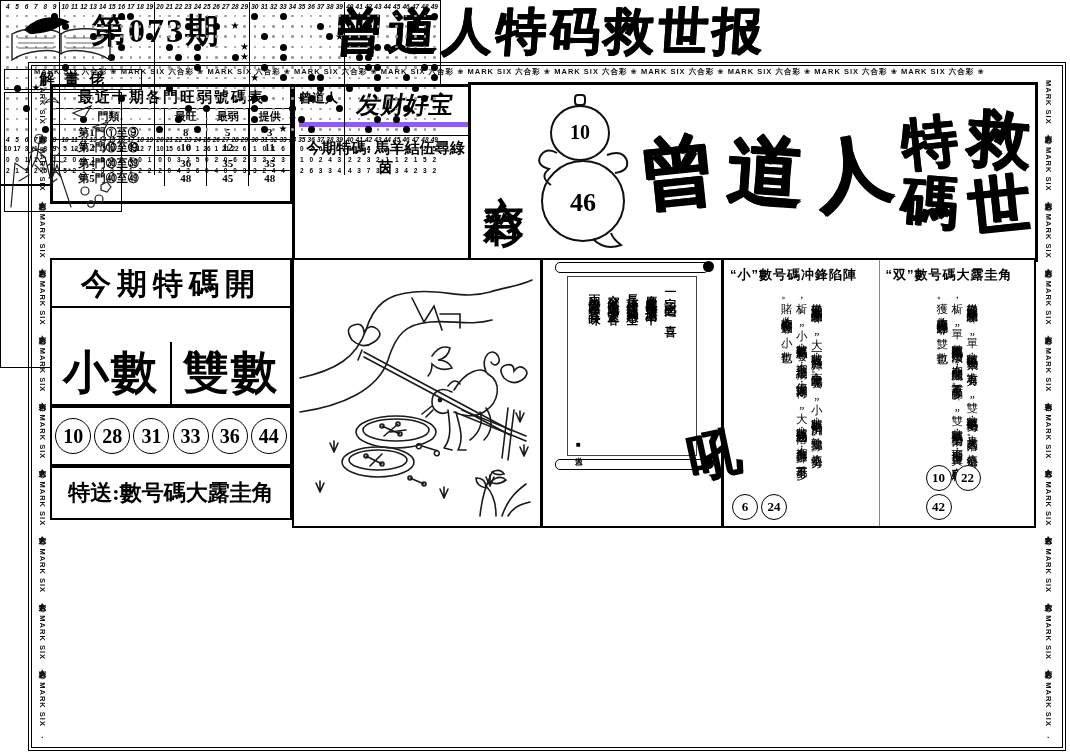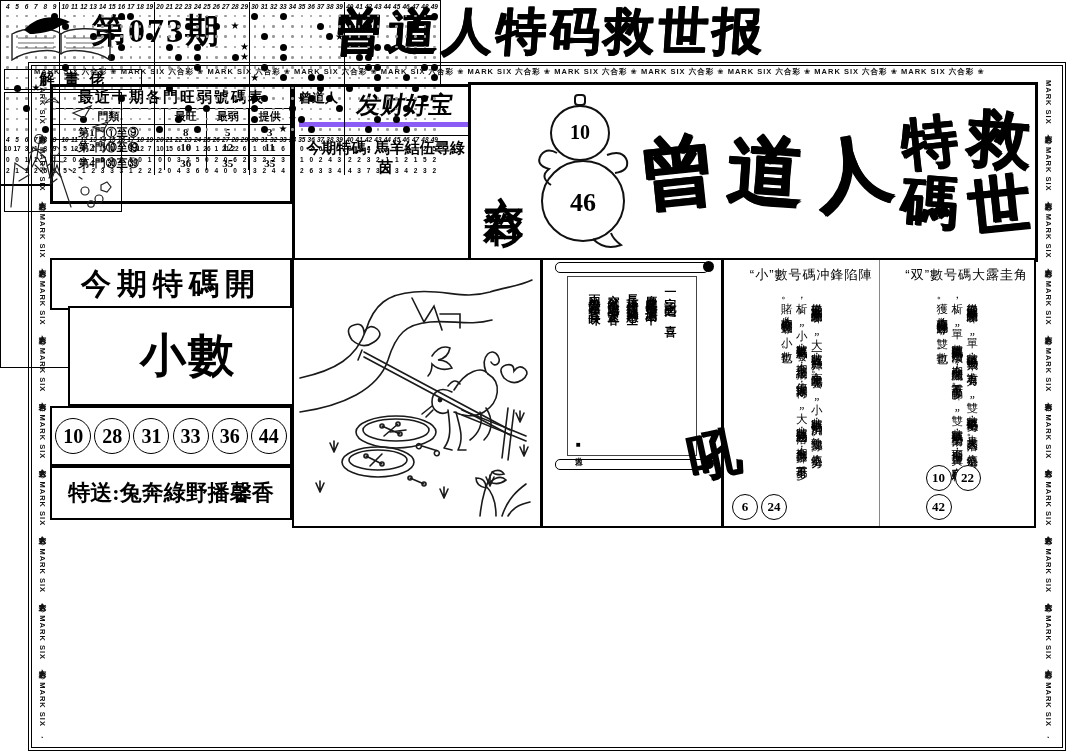--- a/index.html
+++ b/index.html
@@ -50,21 +50,21 @@
   .callig{flex:1;display:flex;align-items:center;justify-content:space-around;font-weight:900;}
   .callig span{text-shadow:1px 0 #000,0 1px #000,1.5px 1.5px #000;}
   .cal-big{font-size:76px;}
   .cal-mid{font-size:56px;display:inline-block;}
   .cal-col{display:flex;flex-direction:column;line-height:66px;font-size:62px;text-align:center;}
   .rot-a{transform:rotate(-6deg);} .rot-b{transform:rotate(4deg);} .rot-c{transform:rotate(-10deg);}
 
   
   #open-box{left:50px;top:258px;width:238px;height:48px;display:flex;align-items:center;justify-content:center;
        font-size:30px;font-weight:900;letter-spacing:6px;}
-  #pick-box{left:68px;top:306px;width:238px;height:96px;display:flex;}
+  #pick-box{left:50px;top:306px;width:238px;height:96px;display:flex;align-items:flex-end;}
   #pick-box .cell{flex:1;display:flex;align-items:center;justify-content:center;
        font-size:46px;font-weight:900;letter-spacing:2px;}
   #pick-box .cell:first-child{border-right:2px solid #000;}
   #numbers-box{left:50px;top:406px;width:238px;height:56px;display:flex;align-items:center;
        justify-content:space-evenly;}
   .num-circle{width:34px;height:34px;border:1.5px solid #000;border-radius:50%;display:flex;
        align-items:center;justify-content:center;font-size:20px;font-weight:bold;}
   #gift-box{left:50px;top:466px;width:238px;height:50px;display:flex;align-items:center;justify-content:center;
        font-size:22px;font-weight:900;letter-spacing:0px;white-space:nowrap;}
 
@@ -81,21 +81,21 @@
   .scroll-body{width:116px;height:168px;margin:3px auto;border:1px solid #444;position:relative;
        padding:8px 6px 2px 6px;}
   .scroll-text{writing-mode:vertical-rl;text-orientation:upright;white-space:pre-line;
        font-size:12px;line-height:19px;letter-spacing:3px;height:150px;margin:0 auto;font-weight:bold;}
   .scroll-sign{position:absolute;left:4px;bottom:4px;font-size:8px;writing-mode:vertical-rl;}
 
   
   #articles{left:722px;top:258px;width:310px;height:266px;border-width:2px;display:flex;}
   .art-panel{flex:1;position:relative;padding:6px 6px 0 6px;}
   .art-panel:first-child{border-right:1px solid #888;}
-  .art-title{font-size:13px;font-weight:normal;text-align:right;letter-spacing:1px;
+  .art-title{font-size:13px;font-weight:bold;text-align:left;letter-spacing:1px;
        font-family:"Liberation Sans","DejaVu Sans",sans-serif;white-space:nowrap;}
   .art-body{writing-mode:vertical-rl;text-orientation:upright;font-size:11.5px;line-height:15px;
        height:178px;margin:10px auto 0;letter-spacing:1px;}
   .art-circles{position:absolute;bottom:6px;display:flex;flex-wrap:wrap;gap:3px;width:60px;}
   .art-circles.left-side{left:8px;}
   .art-circles.mid{left:46px;}
   .art-circle{width:24px;height:24px;border:1.5px solid #000;border-radius:50%;display:flex;
        align-items:center;justify-content:center;font-size:13px;font-weight:bold;background:#fff;}
   #roar{position:absolute;left:688px;top:420px;font-size:52px;font-weight:900;transform:rotate(-12deg);
        text-shadow:1px 1px #000;z-index:5;}
@@ -157,20 +157,26 @@
             <td>10</td>
             <td>12</td>
             <td>11</td>
           </tr>
           <tr>
             <td class="gate">第4門㉚至㊴</td>
             <td>36</td>
             <td>35</td>
             <td>35</td>
           </tr>
+          <tr>
+            <td class="gate">第5門㊵至㊾</td>
+            <td>48</td>
+            <td>45</td>
+            <td>48</td>
+          </tr>
         </tbody>
     </table>
   </div>
 
   <div class="box" id="fortune">
     <div class="f-head">
       <span class="f-author">曾道人</span>
       <span class="f-title">发财好宝</span>
     </div>
     <div class="f-special">今期特碼: 馬羊結伍尋綠茵</div>
@@ -201,30 +207,31 @@
       <span class="cal-col">
         <span class="rot-b">救</span>
         <span class="rot-a">世</span>
       </span>
     </div>
   </div>
 
   <div class="box" id="open-box">今期特碼開</div>
   <div class="box" id="pick-box">
     <div class="cell">小數</div>
+    <div class="cell">雙數</div>
   </div>
   <div class="box" id="numbers-box">
       <div class="num-circle">10</div>
       <div class="num-circle">28</div>
       <div class="num-circle">31</div>
       <div class="num-circle">33</div>
       <div class="num-circle">36</div>
       <div class="num-circle">44</div>
     </div>
-  <div class="box" id="gift-box">特送:兔奔綠野播馨香</div>
+  <div class="box" id="gift-box">特送:數号碼大露圭角</div>
 
   <div class="box" id="illus-box">
     <svg width="242" height="262" viewBox="0 0 242 262">
       <g fill="none" stroke="#1a1a1a" stroke-width="1.6" stroke-linecap="round">
         <path d="M6,118 C42,110 62,98 72,70 C80,44 94,34 120,32 C152,29 168,40 196,32 C212,27 226,26 238,20"></path>
         <path d="M6,152 C48,146 84,130 94,100 C102,74 112,64 136,62 C158,60 176,66 198,60"></path>
         <path d="M58,80 q-8,-12 2,-15 q9,-3 10,7 q6,-9 13,-3 q7,6 -3,13 q-11,8 -22,-2"></path>
         <path d="M210,118 q-7,-10 2,-13 q8,-2 8,6 q5,-7 11,-2 q5,5 -3,11 q-9,6 -18,-2"></path>
         <path d="M118,38 L130,62 L140,46 L148,70 M146,54 l20,0 l0,14"></path>
 

